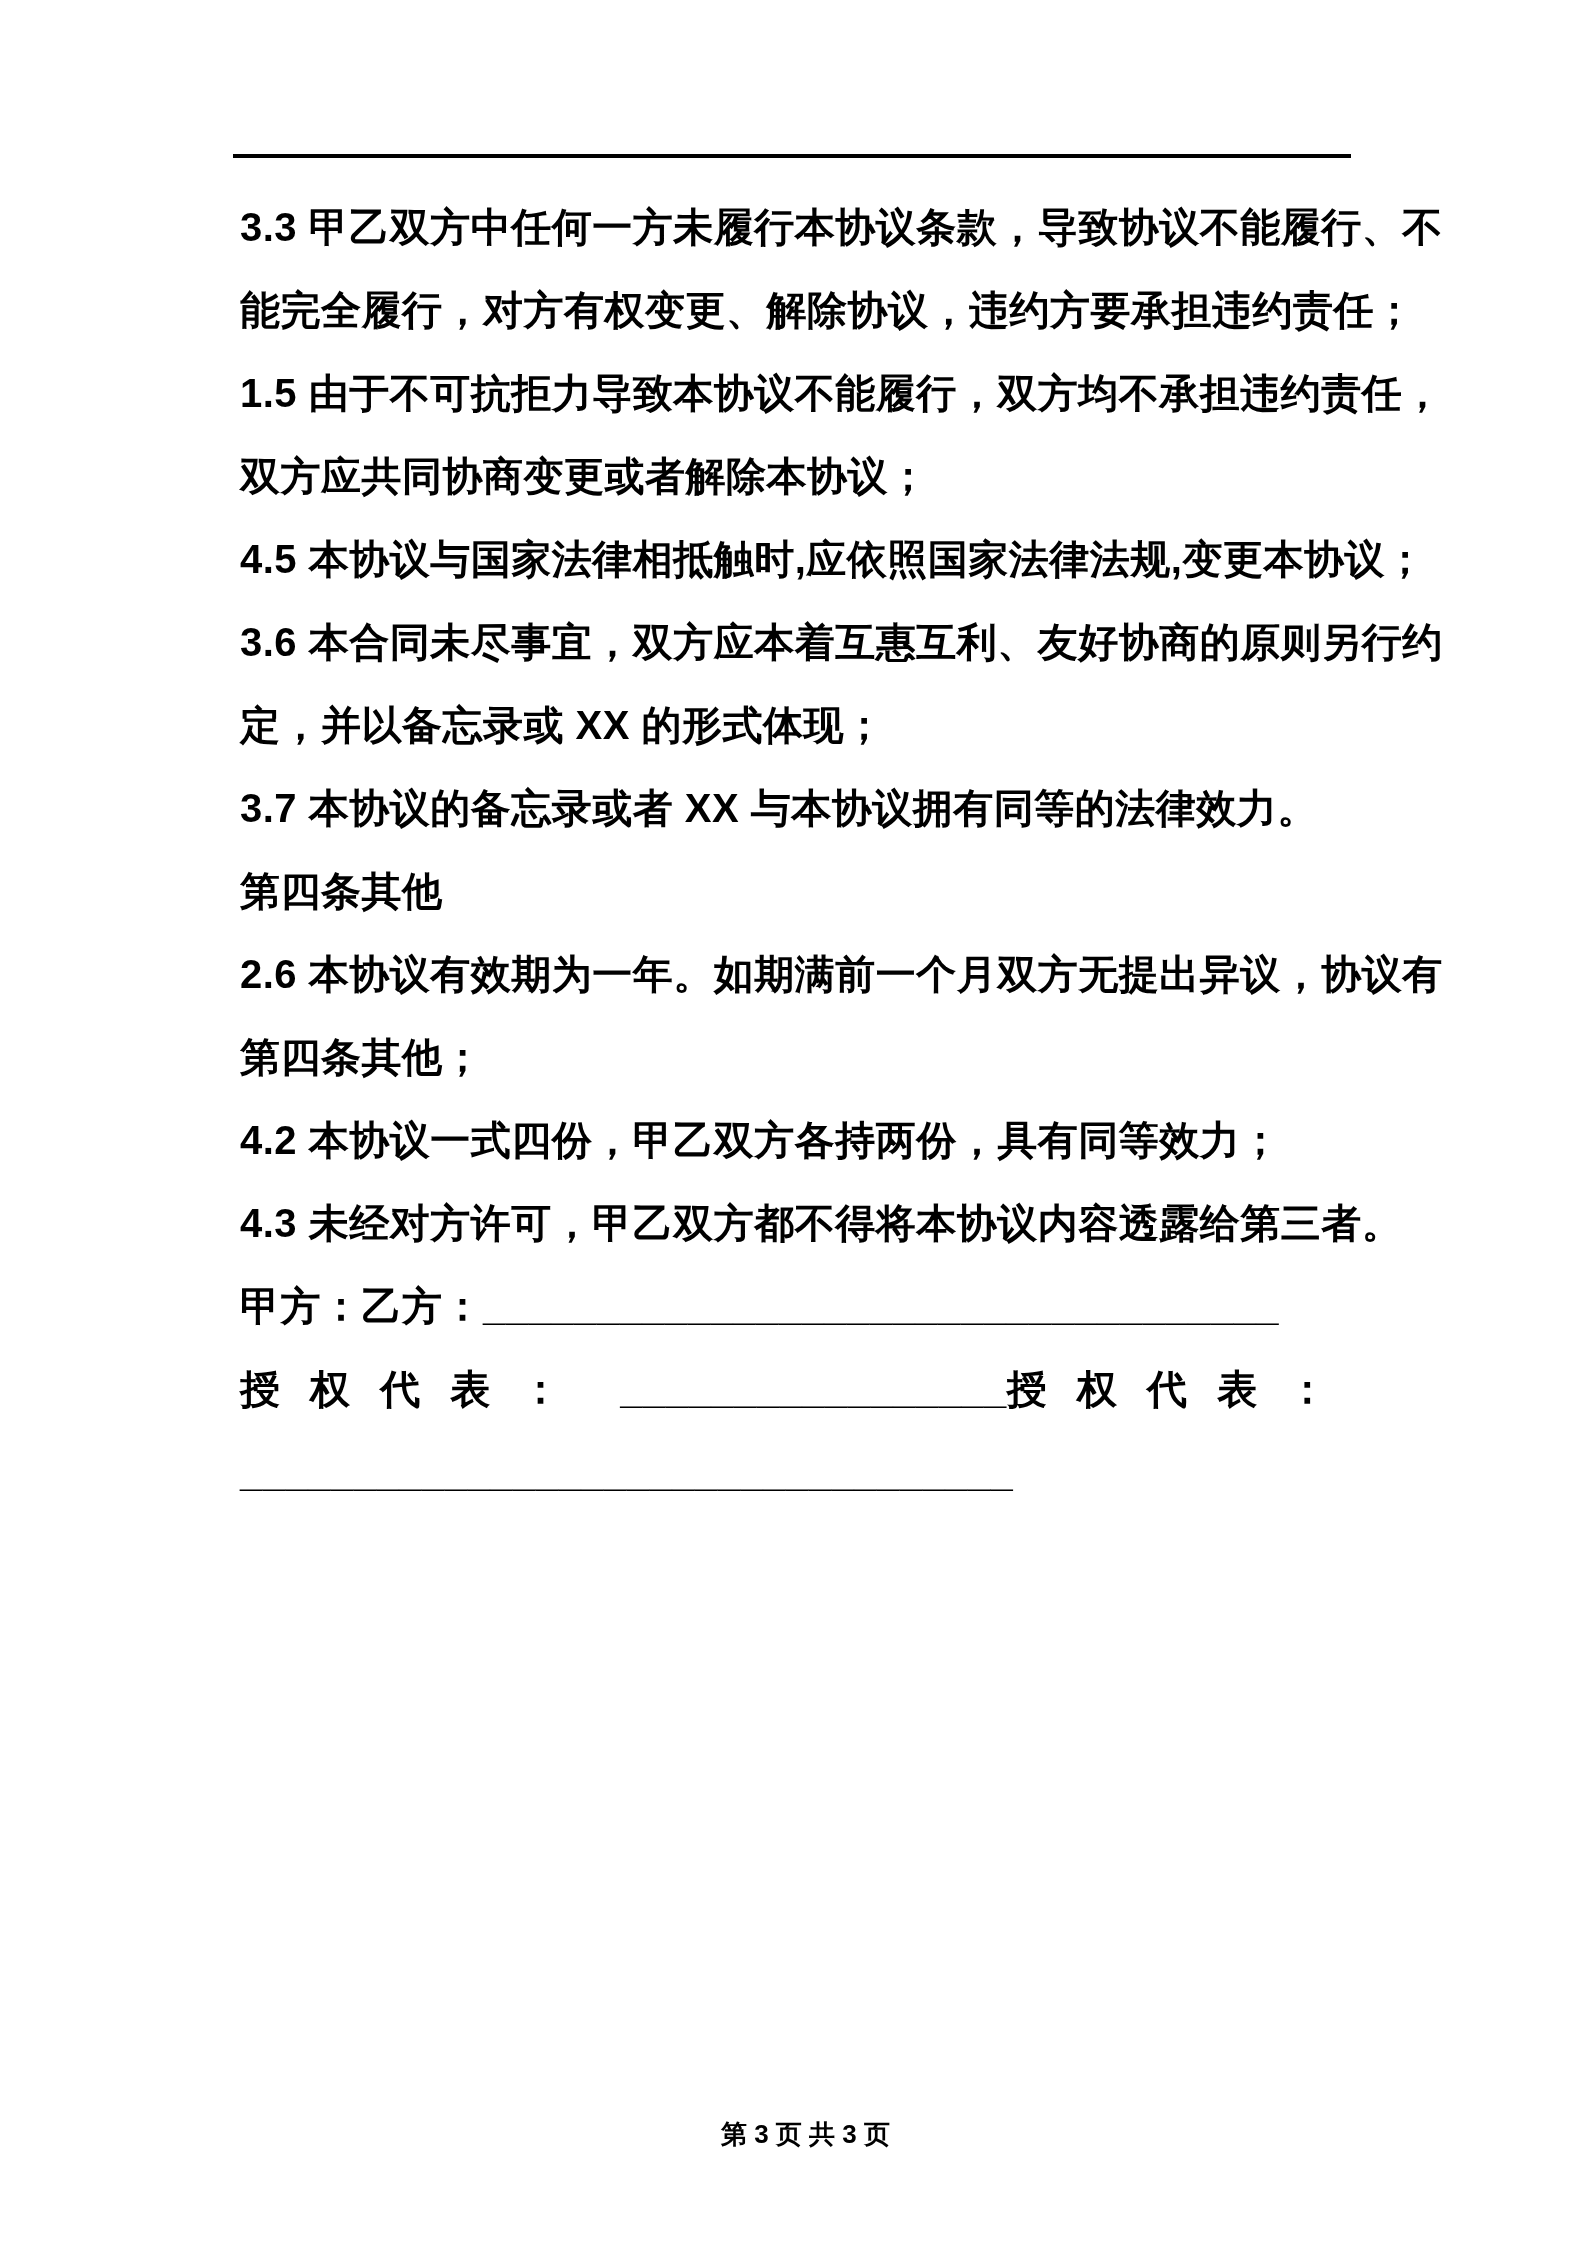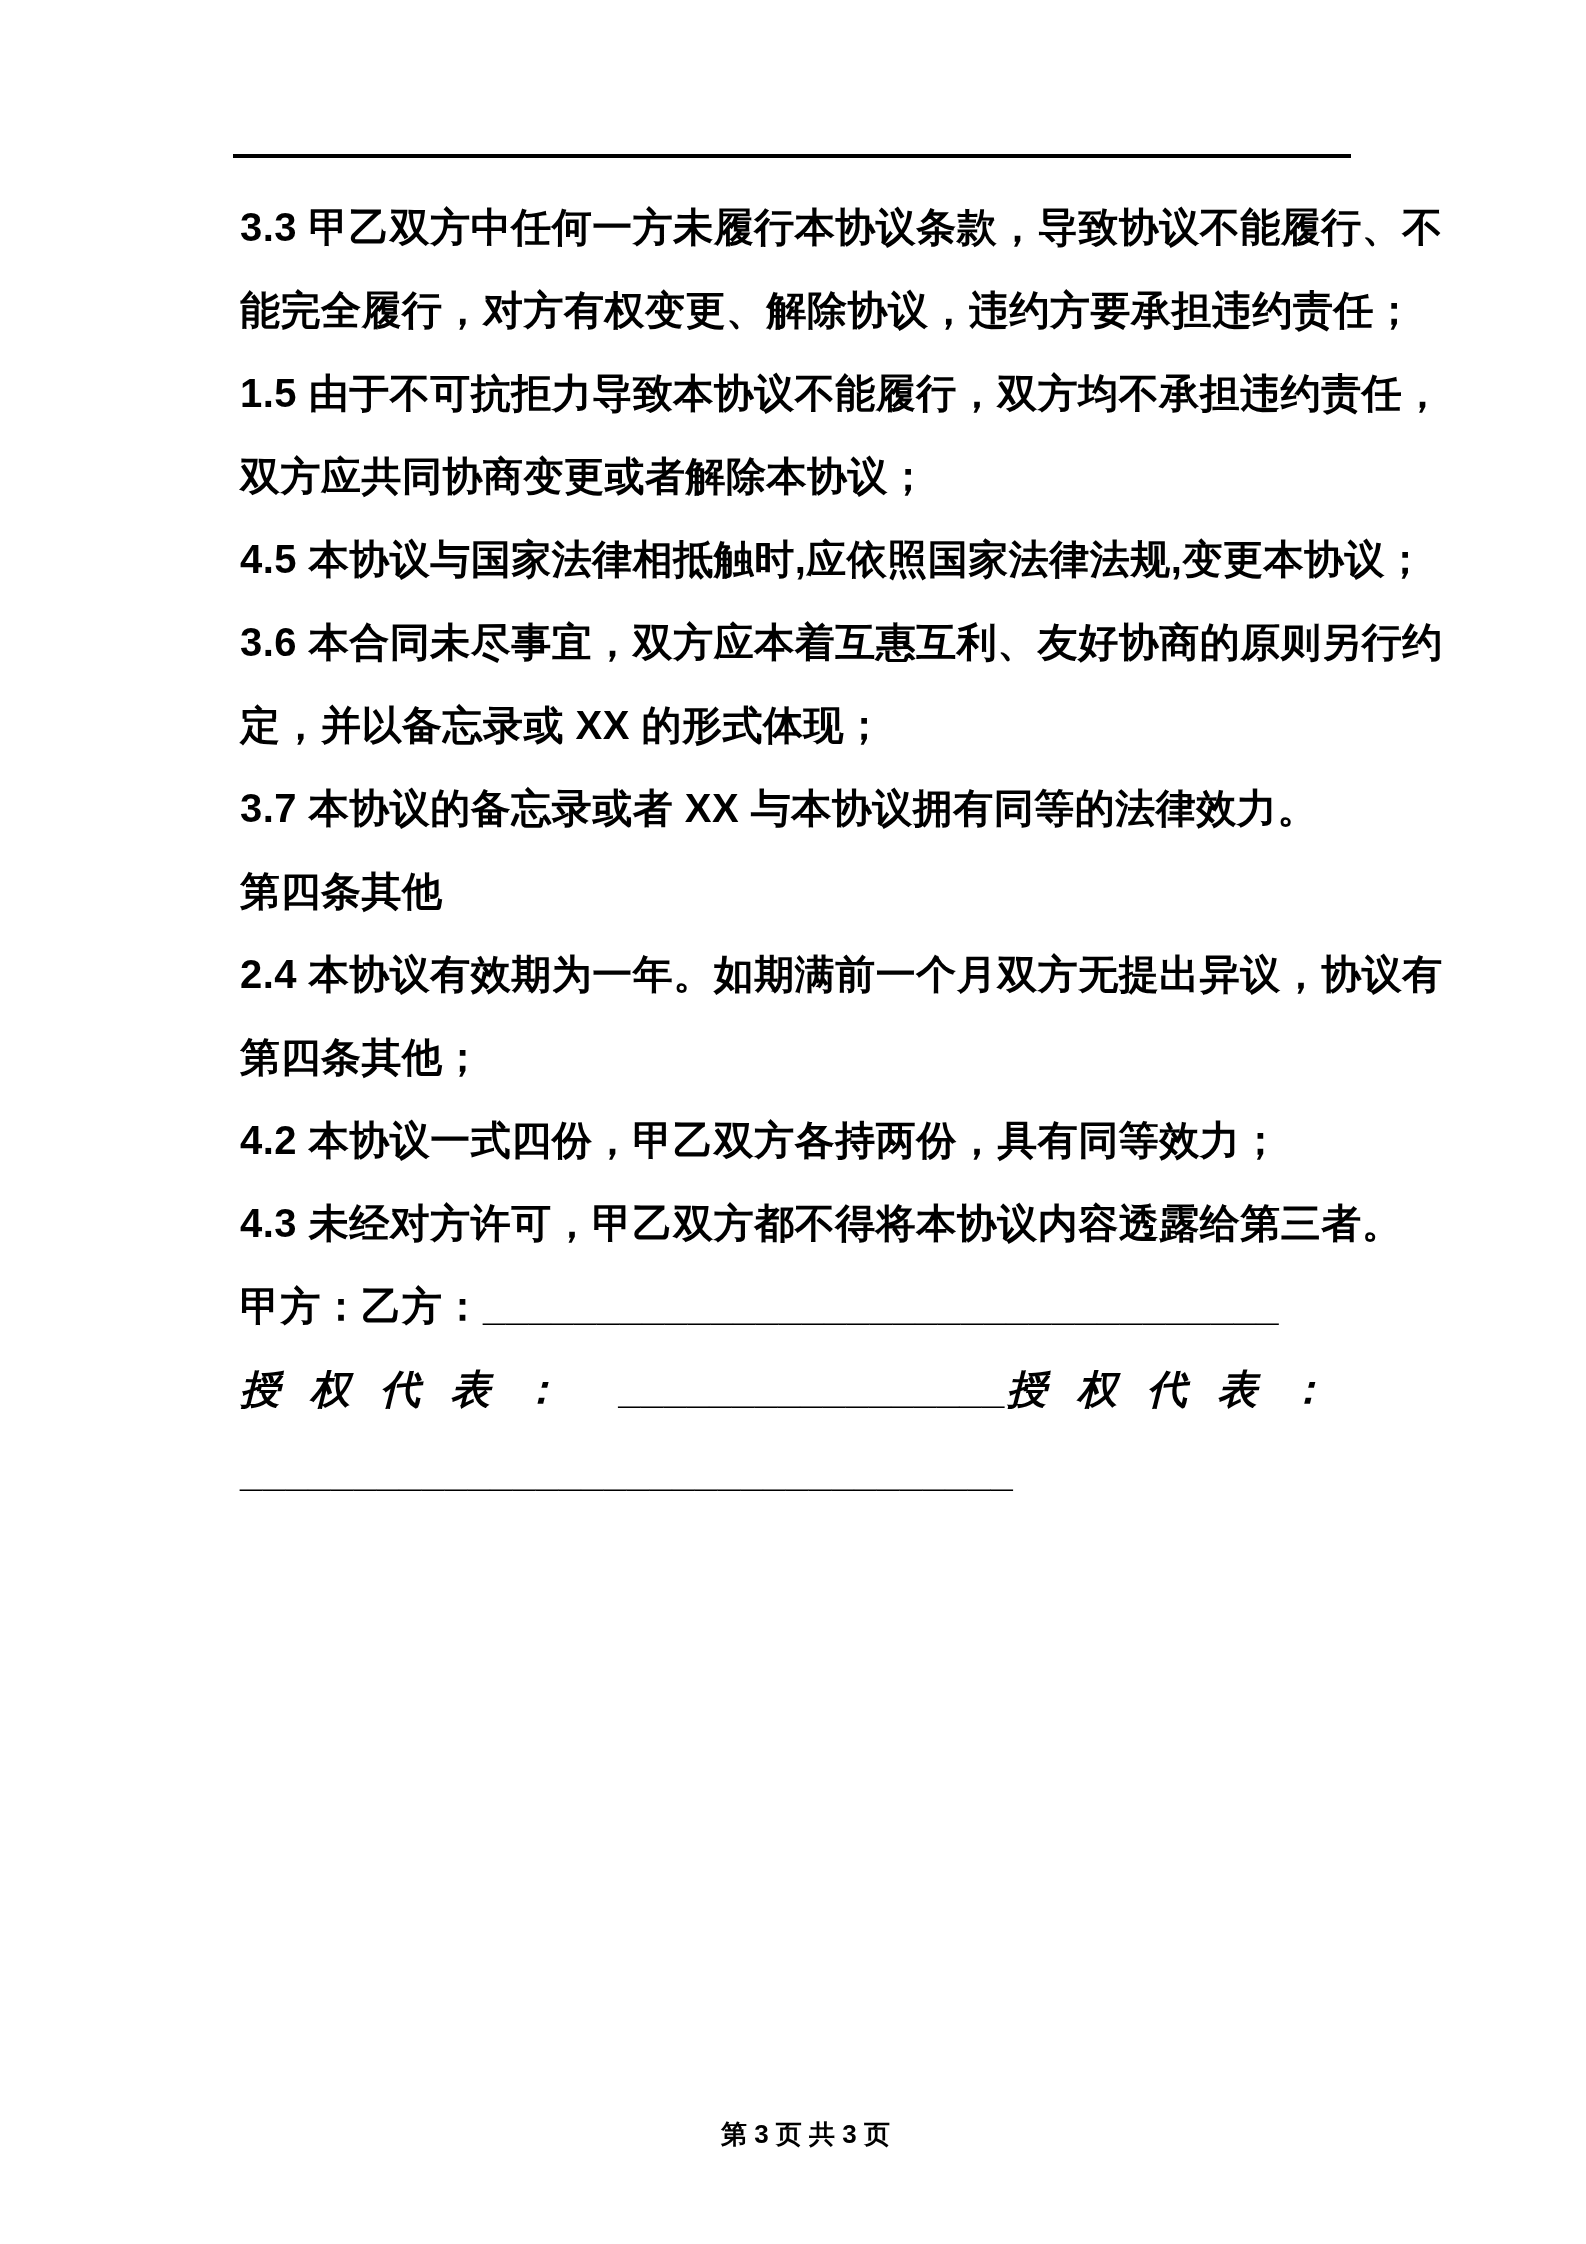--- a/index.html
+++ b/index.html
@@ -33,21 +33,20 @@
   }
   .line {
     font-size: 40px;
     line-height: 83px;
     white-space: pre;
     letter-spacing: 0.5px;
   }
   
   .line.spread {
     word-spacing: 18px;
-    font-style: italic;
   }
   .footer {
     position: absolute;
     left: 0;
     right: 4px;
     top: 2086px;
     text-align: center;
     font-size: 26px;
     line-height: 32px;
     font-weight: 700;
@@ -64,21 +63,21 @@
   <div class="content">
     <div class="line">3.3 甲乙双方中任何一方未履行本协议条款，导致协议不能履行、不</div>
     <div class="line">能完全履行，对方有权变更、解除协议，违约方要承担违约责任；</div>
     <div class="line">1.5 由于不可抗拒力导致本协议不能履行，双方均不承担违约责任，</div>
     <div class="line">双方应共同协商变更或者解除本协议；</div>
     <div class="line">4.5 本协议与国家法律相抵触时,应依照国家法律法规,变更本协议；</div>
     <div class="line">3.6 本合同未尽事宜，双方应本着互惠互利、友好协商的原则另行约</div>
     <div class="line">定，并以备忘录或 XX 的形式体现；</div>
     <div class="line">3.7 本协议的备忘录或者 XX 与本协议拥有同等的法律效力。</div>
     <div class="line">第四条其他</div>
-    <div class="line">2.4 本协议有效期为一年。如期满前一个月双方无提出异议，协议有</div>
+    <div class="line">2.6 本协议有效期为一年。如期满前一个月双方无提出异议，协议有</div>
     <div class="line">第四条其他；</div>
     <div class="line">4.2 本协议一式四份，甲乙双方各持两份，具有同等效力；</div>
     <div class="line">4.3 未经对方许可，甲乙双方都不得将本协议内容透露给第三者。</div>
     <div class="line">甲方：乙方：___________________________________</div>
     <div class="line spread">授 权 代 表 ：  _________________授 权 代 表 ：</div>
     <div class="line">__________________________________</div>
   </div>
 
   <div class="footer">
     <span>第 3 页 共 3 页</span>

